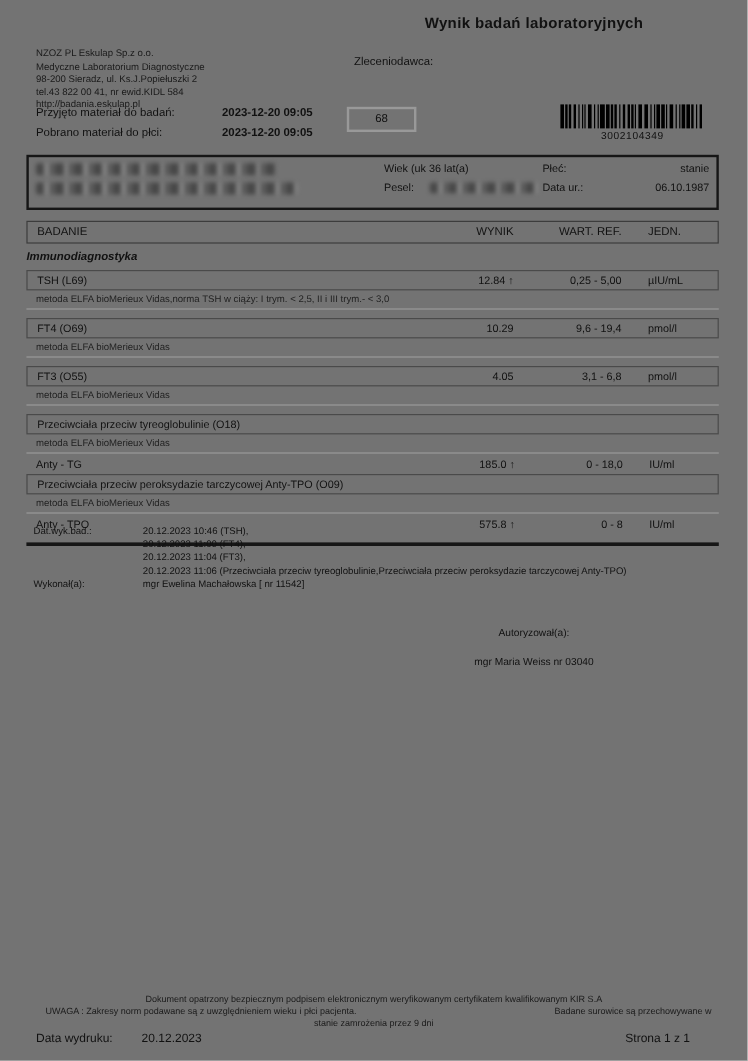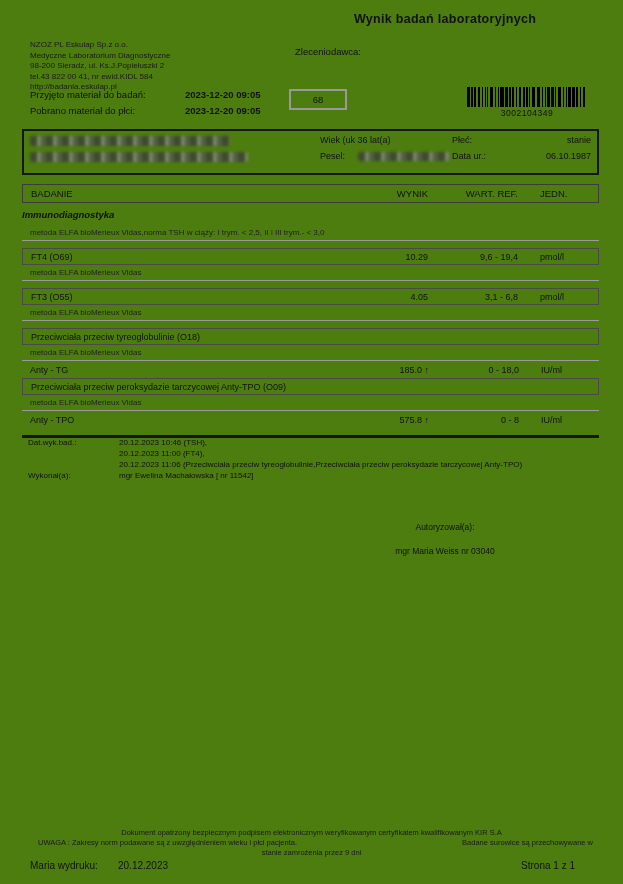--- a/index.html
+++ b/index.html
@@ -1,16 +1,16 @@
 <!DOCTYPE html>
 <html><head>
 <meta charset="utf-8">
 <style>
   html,body{margin:0;padding:0;background:#e8e8e8;}
-  .page{position:relative;width:623px;height:884px;background:#4d7c0f;
+  .page{position:relative;width:623px;height:884px;background:#737373;
         font-family:"Liberation Sans",sans-serif;color:#111;overflow:hidden;margin:0 auto;}
   .abs{position:absolute;}
   *{box-sizing:border-box;}
 
   .title{left:270px;top:12px;width:350px;text-align:center;font-size:12.5px;font-weight:bold;letter-spacing:.3px;}
   .lab-block{left:30px;top:40px;font-size:8px;line-height:10.5px;color:#1a1a1a;}
   .client{left:295px;top:46px;font-size:9.5px;}
 
   .date-row-label{font-size:9.5px;}
   .date-row-value{font-size:9.5px;font-weight:bold;}
@@ -140,20 +140,26 @@
   <div class="abs table">
     <div class="thead">
       <span class="c-name">BADANIE</span>
       <span class="c-result">WYNIK</span>
       <span class="c-ref">WART. REF.</span>
       <span class="c-unit">JEDN.</span>
     </div>
 
     <div class="section">Immunodiagnostyka</div>
 
+    <div class="trow">
+      <span class="c-name">TSH (L69)</span>
+      <span class="c-result">12.84 ↑</span>
+      <span class="c-ref">0,25 - 5,00</span>
+      <span class="c-unit">µIU/mL</span>
+    </div>
     <div class="method">metoda ELFA bioMerieux Vidas,norma TSH w ciąży: I trym. &lt; 2,5, II i III trym.- &lt; 3,0</div>
 
     <div class="gap7"></div>
     <div class="trow">
       <span class="c-name">FT4 (O69)</span>
       <span class="c-result">10.29</span>
       <span class="c-ref">9,6 - 19,4</span>
       <span class="c-unit">pmol/l</span>
     </div>
     <div class="method">metoda ELFA bioMerieux Vidas</div>
@@ -197,20 +203,24 @@
     <div class="meta-row">
       <span class="meta-label">Dat.wyk.bad.:</span>
       <span class="meta-value">20.12.2023 10:46 (TSH),</span>
     </div>
     <div class="meta-row">
         <span class="meta-label"></span>
       <span class="meta-value">20.12.2023 11:00 (FT4),</span>
       </div>
     <div class="meta-row">
         <span class="meta-label"></span>
+      <span class="meta-value">20.12.2023 11:04 (FT3),</span>
+      </div>
+    <div class="meta-row">
+        <span class="meta-label"></span>
       <span class="meta-value">20.12.2023 11:06 (Przeciwciała przeciw tyreoglobulinie,Przeciwciała przeciw peroksydazie tarczycowej Anty-TPO)</span>
       </div>
     <div class="meta-row">
       <span class="meta-label">Wykonał(a):</span>
       <span class="meta-value">mgr Ewelina Machałowska [ nr 11542]</span>
     </div>
   </div>
 
   <div class="abs auth">
     <div>Autoryzował(a):</div>
@@ -219,17 +229,17 @@
 
   <div class="abs notes">
     <div class="l1">Dokument opatrzony bezpiecznym podpisem elektronicznym weryfikowanym certyfikatem kwalifikowanym KIR S.A</div>
     <div class="l2">
       <span>UWAGA : Zakresy norm podawane są z uwzględnieniem wieku i płci pacjenta.</span>
       <span>Badane surowice są przechowywane w</span>
     </div>
     <div class="l3">stanie zamrożenia przez 9 dni</div>
   </div>
 
-  <div class="abs print-label">Maria wydruku:</div>
+  <div class="abs print-label">Data wydruku:</div>
   <div class="abs print-value">20.12.2023</div>
   <div class="abs page-num">Strona 1 z 1</div>
 
 </div>
 
 </body></html>

